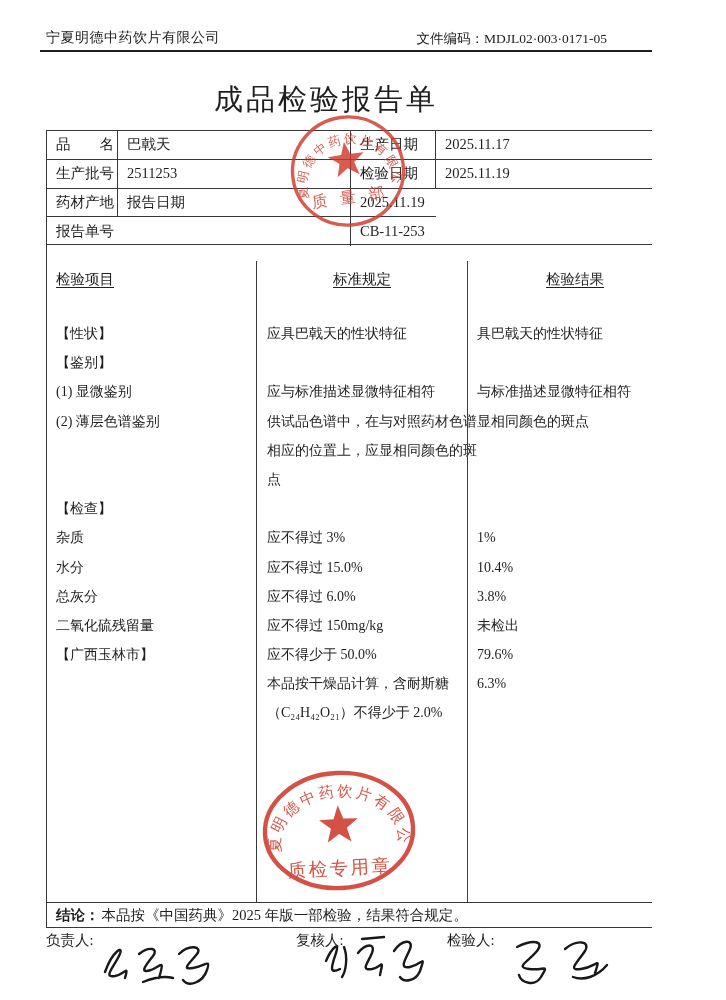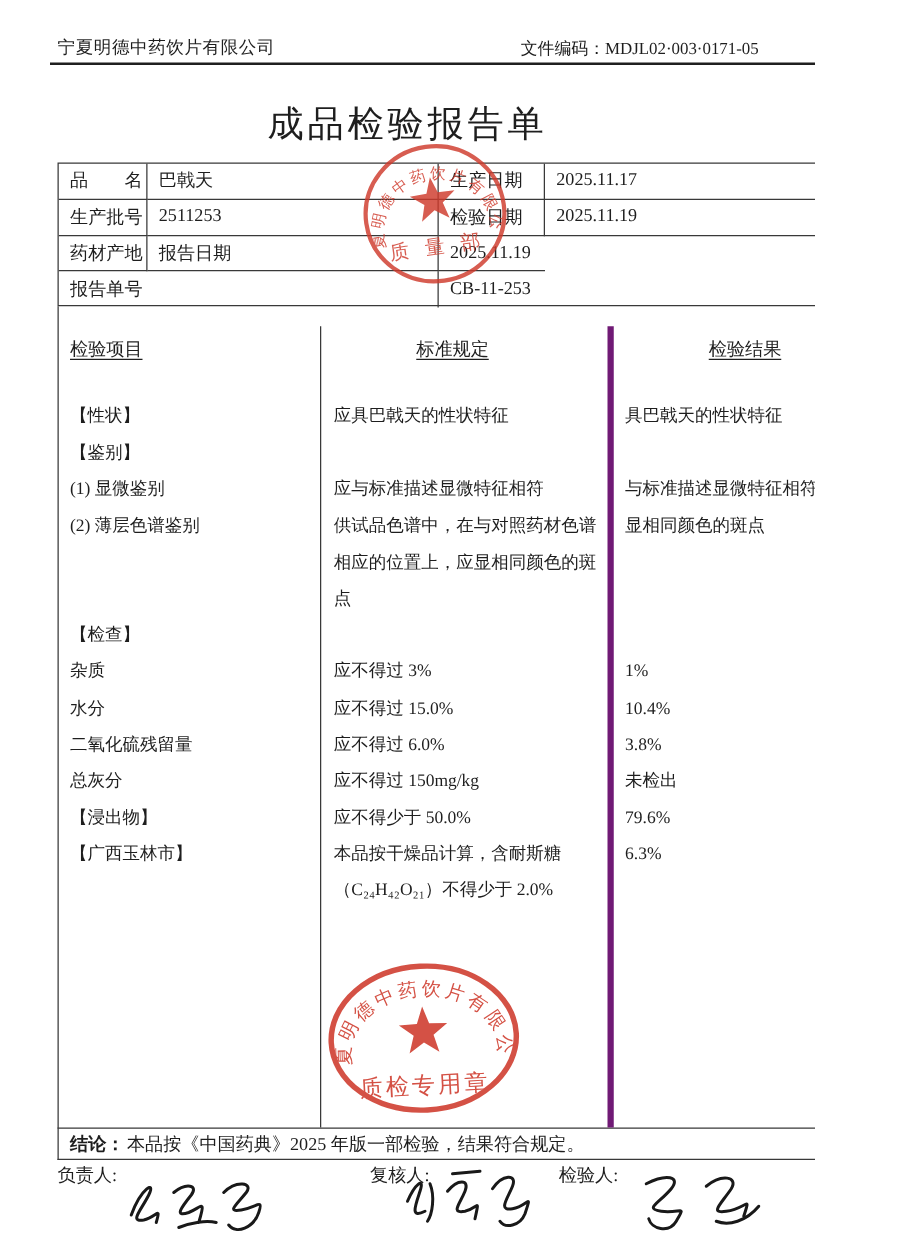--- a/index.html
+++ b/index.html
@@ -22,21 +22,21 @@
   .info-table .cell.noR{border-right:none;}
   .info-table .cell.noB{border-bottom:none;}
   .info-table .span2a{grid-column:1/3;}
   .info-table .span2b{grid-column:3/5;}
   
   .main-table{position:absolute;left:46px;top:245px;width:635px;height:658px;
     border:1px solid #383838;border-top:none;}
   .mt-col{position:absolute;top:16px;bottom:0;}
   .mt-col1{left:0;width:209px;}
   .mt-col2{left:209px;width:211px;border-left:1px solid #383838;}
-  .mt-col3{left:420px;width:215px;border-left:5px solid #701a75;margin-left:19px;}
+  .mt-col3{left:420px;width:215px;border-left:1px solid #701a75;}
   .mt-head{margin-top:9px;font-size:14.5px;text-align:center;}
   .mt-head span{text-decoration:underline;text-underline-offset:3px;}
   .mt-col1 .mt-head{text-align:left;padding-left:9px;}
   .mt-lines{position:absolute;top:58px;left:0;right:0;font-size:14px;}
   .mt-lines .tline{height:29.2px;line-height:29.2px;white-space:nowrap;}
   .mt-col1 .mt-lines{padding-left:9px;}
   .mt-col2 .mt-lines{padding-left:10px;}
   .mt-col3 .mt-lines{padding-left:9px;}
   
   .concl{position:absolute;left:46px;top:903px;width:635px;height:25px;
@@ -89,23 +89,22 @@
       <div class="mt-lines">
           <div class="tline">【性状】</div>
           <div class="tline">【鉴别】</div>
           <div class="tline">(1) 显微鉴别</div>
           <div class="tline">(2) 薄层色谱鉴别</div>
           <div class="tline">&nbsp;</div>
           <div class="tline">&nbsp;</div>
           <div class="tline">【检查】</div>
           <div class="tline">杂质</div>
           <div class="tline">水分</div>
+          <div class="tline">总灰分</div>
           <div class="tline">二氧化硫残留量</div>
-          <div class="tline">总灰分</div>
-          <div class="tline">【浸出物】</div>
           <div class="tline">【广西玉林市】</div>
         </div>
     </div>
     <div class="mt-col mt-col2">
       <div class="mt-head"><span>标准规定</span></div>
       <div class="mt-lines">
           <div class="tline">应具巴戟天的性状特征</div>
           <div class="tline">&nbsp;</div>
           <div class="tline">应与标准描述显微特征相符</div>
           <div class="tline">供试品色谱中，在与对照药材色谱</div>

